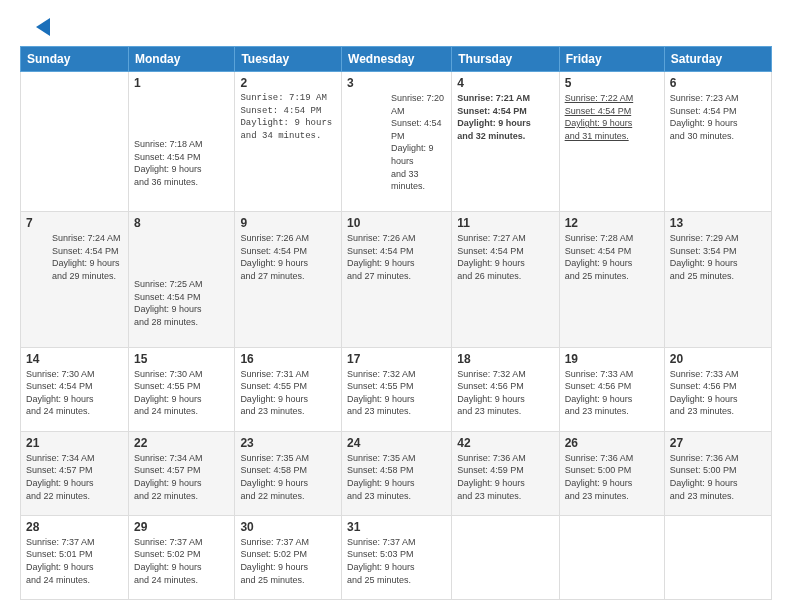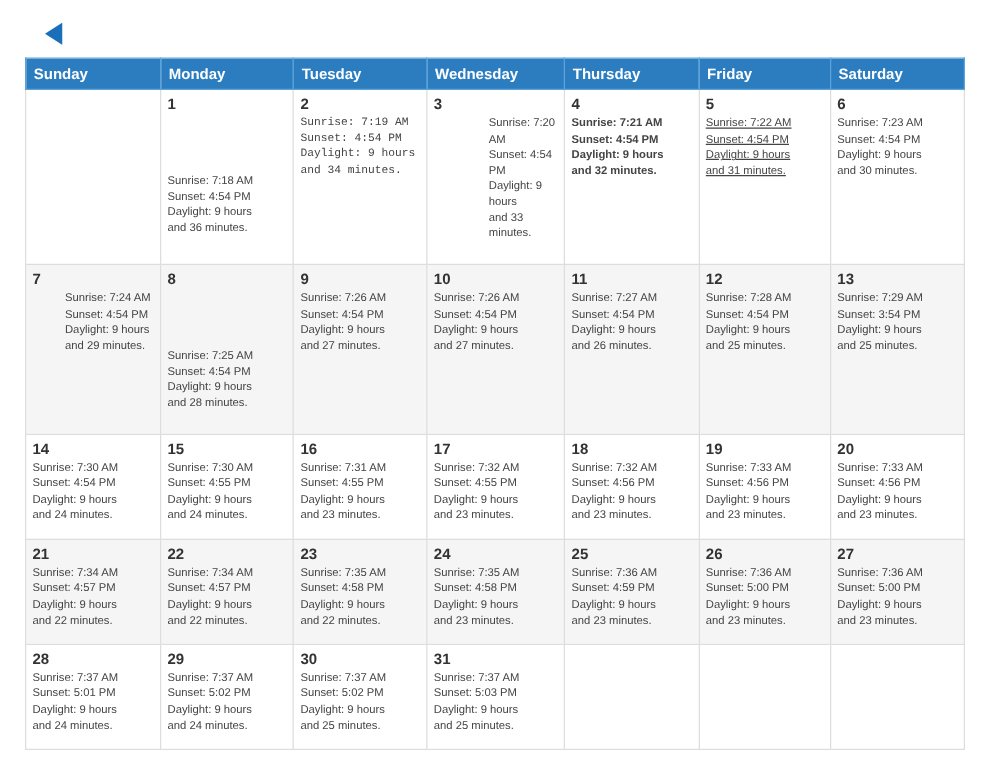--- a/index.html
+++ b/index.html
@@ -296,21 +296,21 @@
 and 22 minutes.</div>
           </td>
           <td>
             <span class="day-number">24</span>
             <div class="day-info" style="white-space: pre-line;">Sunrise: 7:35 AM
 Sunset: 4:58 PM
 Daylight: 9 hours
 and 23 minutes.</div>
           </td>
           <td>
-            <span class="day-number">25</span>
+            <span class="day-number">42</span>
             <div class="day-info" style="white-space: pre-line;">Sunrise: 7:36 AM
 Sunset: 4:59 PM
 Daylight: 9 hours
 and 23 minutes.</div>
           </td>
           <td>
             <span class="day-number">26</span>
             <div class="day-info" style="white-space: pre-line;">Sunrise: 7:36 AM
 Sunset: 5:00 PM
 Daylight: 9 hours

